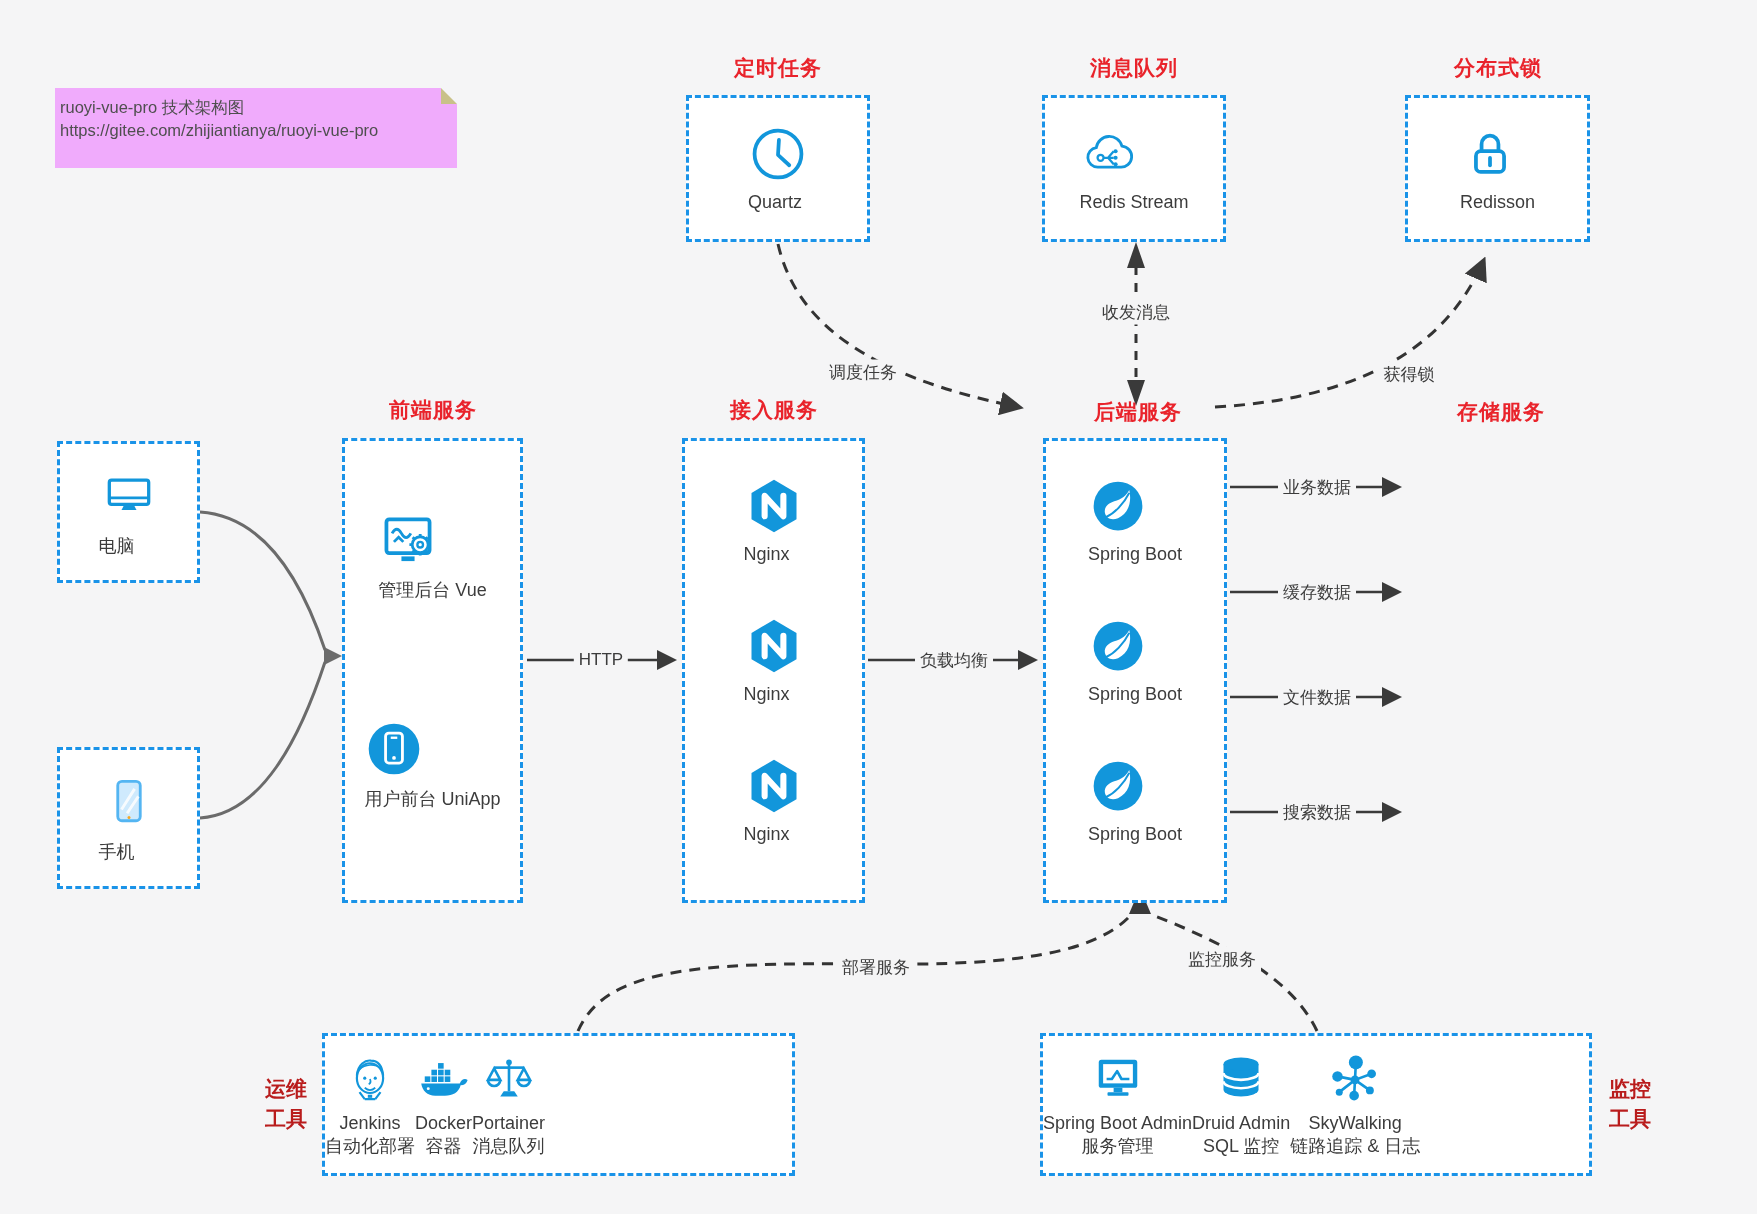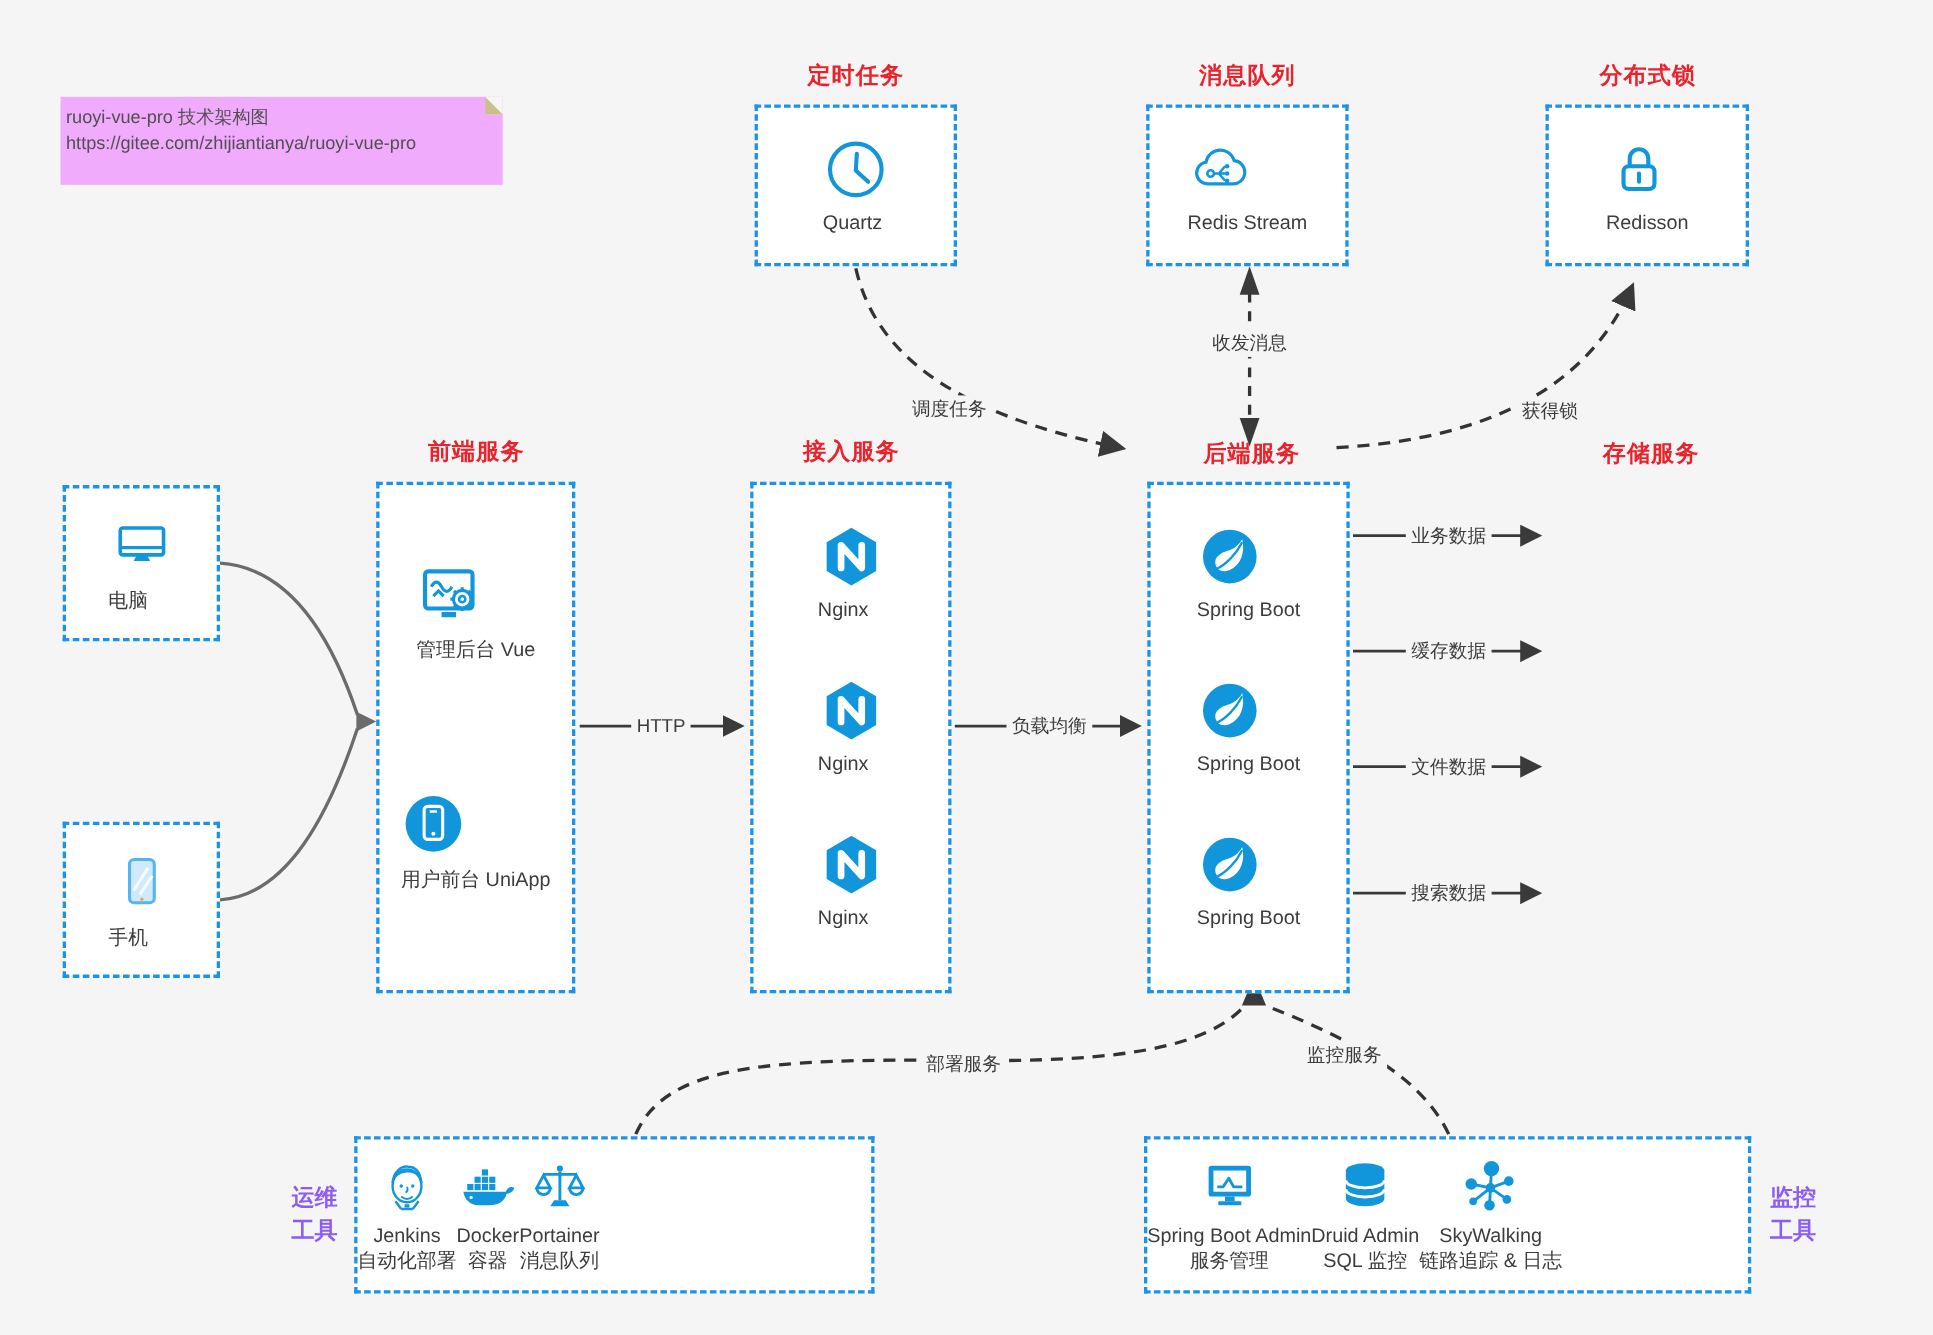--- a/index.html
+++ b/index.html
@@ -2,21 +2,21 @@
 <html><head>
 <meta charset="utf-8">
 <style>
   html,body{margin:0;padding:0;background:#f5f5f6;}
   #canvas{position:relative;width:1757px;height:1214px;background:#f5f5f6;overflow:hidden;
           font-family:"Liberation Sans","DejaVu Sans",sans-serif;}
   svg.layer{position:absolute;left:0;top:0;width:1757px;height:1214px;pointer-events:none;}
   .dbox{position:absolute;background:#fff;border:3px dashed #1a93e8;box-sizing:border-box;}
   .rtitle{position:absolute;transform:translate(-50%,-50%);color:#e9232b;font-weight:bold;
           font-size:21px;white-space:nowrap;letter-spacing:1px;}
-  .sideTitle{position:absolute;transform:translate(-50%,0);color:#8b5cf6;font-weight:bold;
+  .sideTitle{position:absolute;transform:translate(-50%,0);color:#b91c1c;font-weight:bold;
           font-size:21px;line-height:30px;text-align:center;white-space:nowrap;}
   .elabel{position:absolute;transform:translate(-50%,-50%);font-size:17px;color:#3c3c3c;
           background:#f5f5f6;padding:1px 5px;white-space:nowrap;}
   .vflex{height:100%;display:flex;flex-direction:column;align-items:center;
          justify-content:space-around;padding:10px 0 30px;box-sizing:border-box;}
   .vflex4{height:100%;display:flex;flex-direction:column;align-items:center;
           justify-content:space-around;padding:6px 0 12px;box-sizing:border-box;}
   .cflex{height:100%;display:flex;flex-direction:column;align-items:center;justify-content:center;
          gap:10px;box-sizing:border-box;}
   .hflex{height:100%;display:flex;align-items:center;justify-content:flex-start;box-sizing:border-box;}

